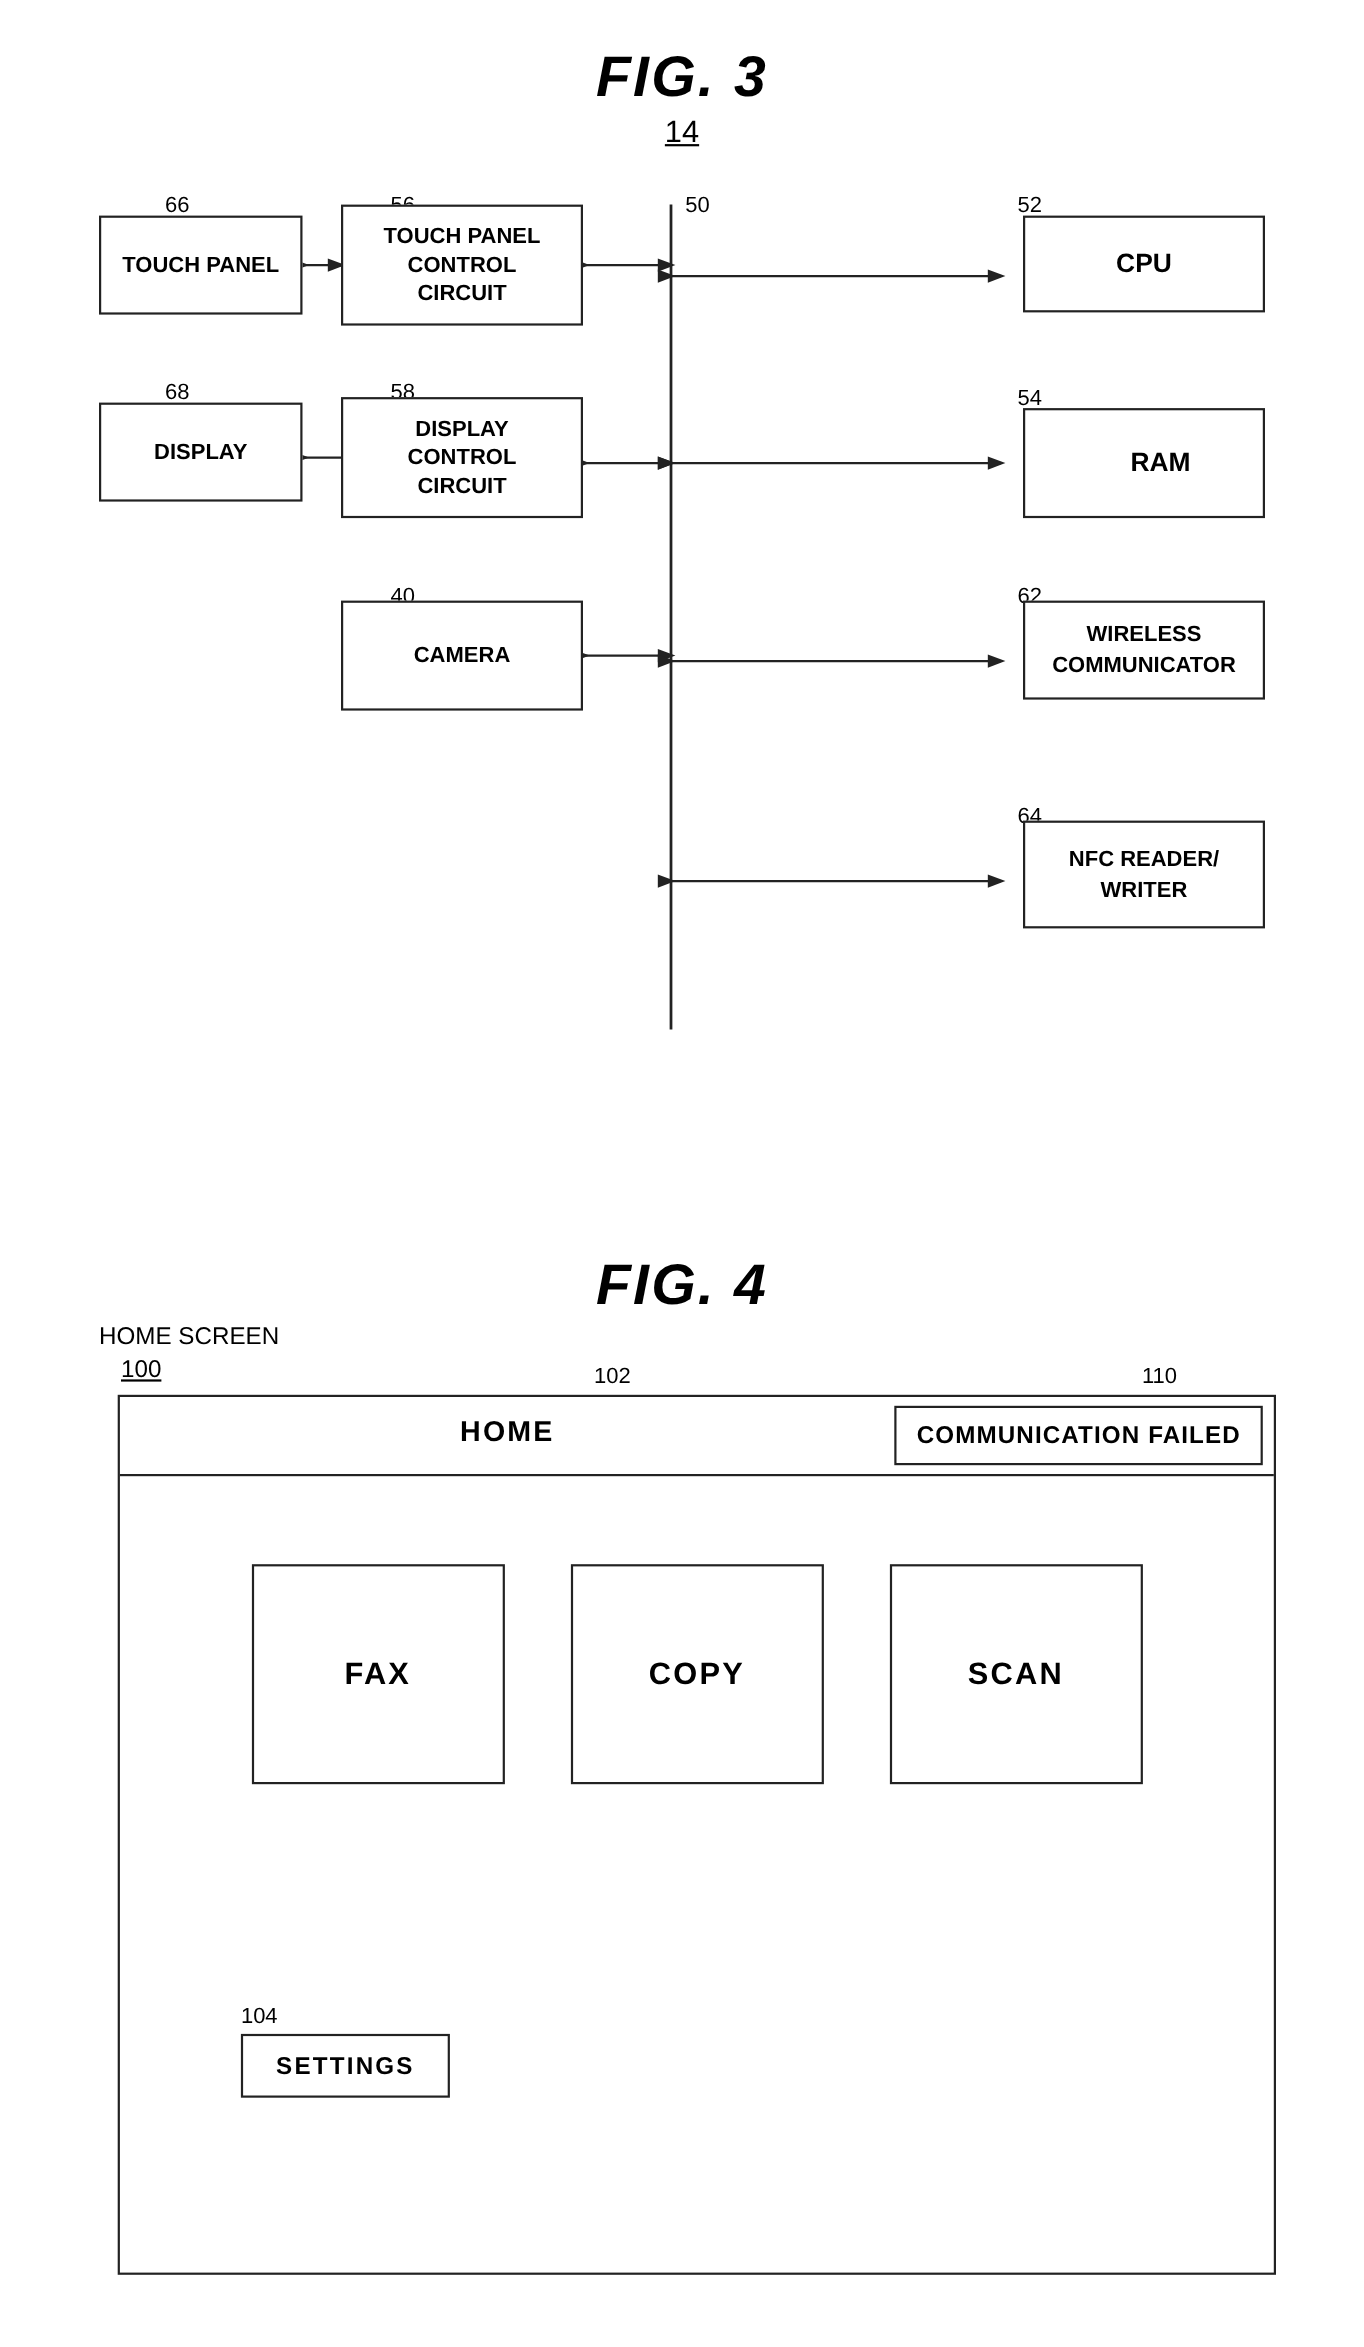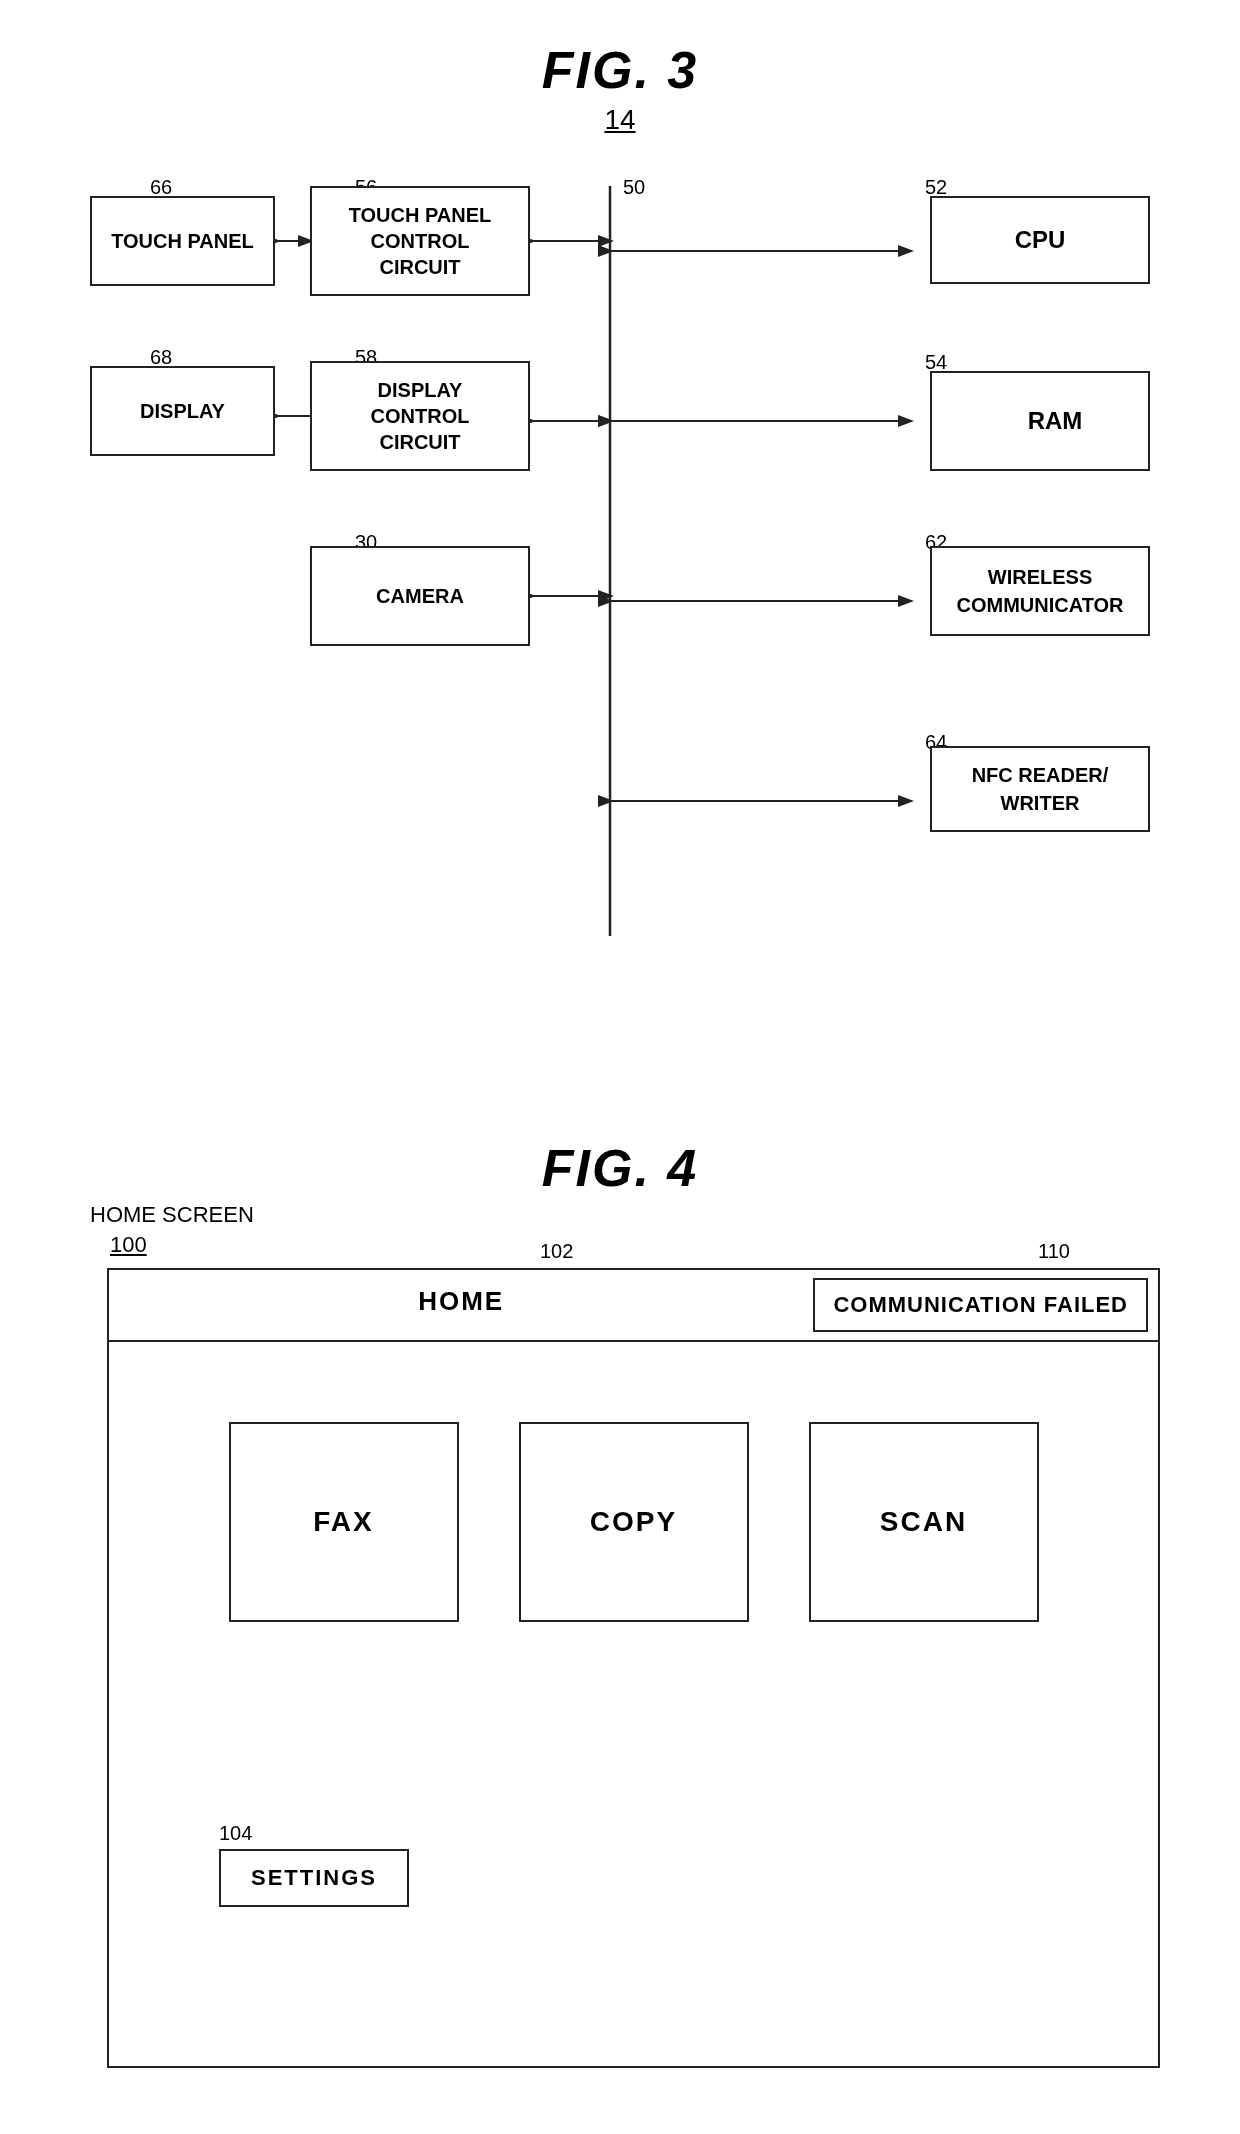--- a/index.html
+++ b/index.html
@@ -126,21 +126,21 @@
       border: 2px solid #222;
       display: flex; align-items: center; justify-content: center;
       text-align: center; font-size: 20px; font-weight: bold; background:#fff;
       line-height: 1.4;
     }
     .blk-nfc {
       position: absolute;
       right: 20px;
       top: 570px;
       width: 220px;
-      height: 86px;
+      height: 98px;
       border: 2px solid #222;
       display: flex; align-items: center; justify-content: center;
       text-align: center; font-size: 20px; font-weight: bold; background:#fff;
       line-height: 1.4;
     }
 
     
     .fig3-svg {
       position: absolute;
       top: 0; left: 0;
@@ -298,21 +298,21 @@
 
       <line x1="540" y1="425" x2="840" y2="425" stroke="#222" stroke-width="2" marker-start="url(#arrowLB)" marker-end="url(#arrowRB)"></line>
 
       <line x1="540" y1="625" x2="840" y2="625" stroke="#222" stroke-width="2" marker-start="url(#arrowLB)" marker-end="url(#arrowRB)"></line>
     </svg>
 
     <span class="anno" style="left:285px;top:0px;">56</span>
     <span class="anno" style="left:80px;top:0px;">66</span>
     <span class="anno" style="left:80px;top:170px;">68</span>
     <span class="anno" style="left:285px;top:170px;">58</span>
-    <span class="anno" style="left:285px;top:355px;">30</span>
+    <span class="anno" style="left:285px;top:355px;">40</span>
     <span class="anno" style="left:553px;top:0px;">50</span>
     <span class="anno" style="left:855px;top:0px;">52</span>
     <span class="anno" style="left:855px;top:175px;">54</span>
     <span class="anno" style="left:855px;top:355px;">62</span>
     <span class="anno" style="left:855px;top:555px;">64</span>
 
     <div class="blk-touch-panel">
       <span>TOUCH PANEL</span>
     </div>
 

